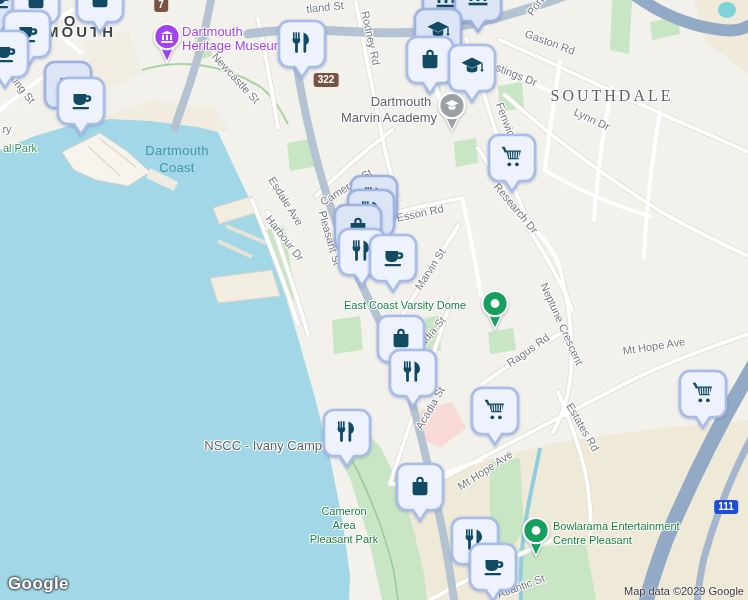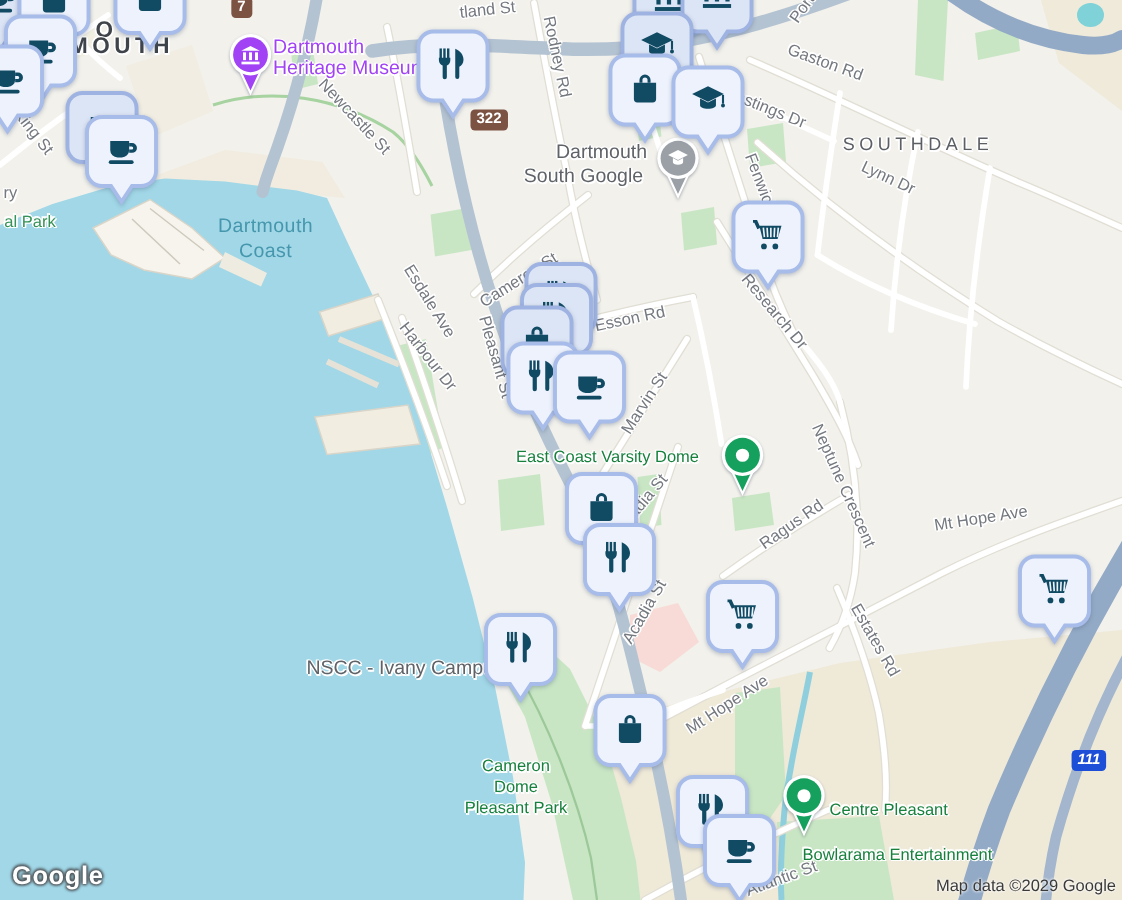--- a/index.html
+++ b/index.html
@@ -3,31 +3,31 @@
 <meta charset="utf-8">
 <style>
   html,body{margin:0;padding:0;background:#ddd;}
   #map-root{position:relative;width:748px;height:600px;overflow:hidden;background:#f2f1ec;
     font-family:"Liberation Sans",sans-serif;}
   #base-svg{position:absolute;left:0;top:0;z-index:0;}
   .lbl{position:absolute;z-index:10;font-size:11px;color:#74787f;white-space:nowrap;
     transform-origin:center center;
     text-shadow:-1px 0 0 #fff,1px 0 0 #fff,0 -1px 0 #fff,0 1px 0 #fff,1px 1px 0 #fff,-1px -1px 0 #fff;}
   .lbl.water{color:#4697ad;font-size:13px;letter-spacing:.3px;text-shadow:none;}
-  .lbl.area{color:#5b5f64;font-size:12px;letter-spacing:3px;font-weight:500;}
+  .lbl.area{color:#5b5f64;font-size:16px;letter-spacing:3px;font-weight:500;font-family:Liberation Serif, serif;}
   .lbl.city{color:#3f444a;font-size:15px;letter-spacing:3px;font-weight:600;}
   .lbl.city2{color:#3f444a;font-size:13px;letter-spacing:2px;font-weight:600;}
   .lbl.poig{color:#17803d;font-size:11px;}
   .lbl.poigray{color:#5f6368;font-size:13px;}
   .lbl.poip{color:#a142f4;font-size:13px;}
   .lbl.parkl{color:#359256;font-size:11px;}
   .badge{position:absolute;z-index:15;transform:translate(-50%,-50%);color:#fff;
     font-size:10px;font-weight:700;padding:1px 4px 2px;border-radius:3px;line-height:11px;margin-left:37px;}
   .badge.brown{background:#7c5243;}
-  .badge.blue{background:#1d4ed8;font-style:italic;}
+  .badge.blue{background:#1d4ed8;}
   .pin{position:absolute;z-index:20;filter:drop-shadow(0 1px 1px rgba(60,70,90,.4));}
   .marker{position:absolute;z-index:30;filter:drop-shadow(0 1px 1.5px rgba(70,90,120,.35));}
   .marker .mshape{fill:#edf2fd;stroke:#a8bce9;stroke-width:2.6;}
   .marker.back .mshape{fill:#dce5f5;stroke:#9fb3e2;}
   .marker .mic{fill:#114a63;}
   #google-logo{position:absolute;left:8px;top:574px;z-index:50;color:#fff;font-size:17px;
     font-weight:700;letter-spacing:.4px;
     text-shadow:0 0 2px rgba(80,85,90,.9),0 1px 2px rgba(80,85,90,.9),1px 0 2px rgba(80,85,90,.8),-1px 0 2px rgba(80,85,90,.8),0 -1px 2px rgba(80,85,90,.8);}
   #map-attrib{position:absolute;right:4px;bottom:3px;z-index:50;font-size:11px;color:#3a3a3a;
     text-shadow:0 0 2px #fff,0 0 2px #fff;}
@@ -208,27 +208,27 @@
       <div class="lbl road" style="left: 528px; top: 350px; transform: translate(-50%, -50%) rotate(-35deg);">Ragus Rd</div>
       <div class="lbl road" style="left: 428px; top: 336px; transform: translate(-50%, -50%) rotate(-50deg);">Acadia St</div>
       <div class="lbl road" style="left: 430px; top: 408px; transform: translate(-50%, -50%) rotate(-60deg);">Acadia St</div>
       <div class="lbl road" style="left: 485px; top: 470px; transform: translate(-50%, -50%) rotate(-33deg);">Mt Hope Ave</div>
       <div class="lbl road" style="left: 654px; top: 346px; transform: translate(-50%, -50%) rotate(-9deg);">Mt Hope Ave</div>
       <div class="lbl road" style="left: 583px; top: 427px; transform: translate(-50%, -50%) rotate(60deg);">Estates Rd</div>
       <div class="lbl road" style="left: 521px; top: 586px; transform: translate(-50%, -50%) rotate(-20deg);">Atlantic St</div>
       <div class="lbl poip" style="left: 182px; top: 31px; transform: translate(0px, -50%) rotate(0deg);">Dartmouth</div>
       <div class="lbl poip" style="left: 182px; top: 45px; transform: translate(0px, -50%) rotate(0deg);">Heritage Museum</div>
       <div class="lbl poigray" style="left: 401px; top: 101px; transform: translate(-50%, -50%) rotate(0deg);">Dartmouth</div>
-      <div class="lbl poigray" style="left: 389px; top: 117px; transform: translate(-50%, -50%) rotate(0deg);">South Google</div>
+      <div class="lbl poigray" style="left: 389px; top: 117px; transform: translate(-50%, -50%) rotate(0deg);">Marvin Academy</div>
       <div class="lbl poig" style="left: 405px; top: 305px; transform: translate(-50%, -50%) rotate(0deg);">East Coast Varsity Dome</div>
       <div class="lbl poigray" style="left: 270px; top: 445px; transform: translate(-50%, -50%) rotate(0deg);">NSCC - Ivany Campus</div>
       <div class="lbl poig" style="left: 344px; top: 511px; transform: translate(-50%, -50%) rotate(0deg);">Cameron</div>
-      <div class="lbl poig" style="left: 344px; top: 525px; transform: translate(-50%, -50%) rotate(0deg);">Dome</div>
+      <div class="lbl poig" style="left: 344px; top: 525px; transform: translate(-50%, -50%) rotate(0deg);">Area</div>
       <div class="lbl poig" style="left: 344px; top: 539px; transform: translate(-50%, -50%) rotate(0deg);">Pleasant Park</div>
-      <div class="lbl poig" style="left: 535px; top: 526px; transform: translate(0px, -50%) rotate(0deg); margin-top: 44px;">Bowlarama Entertainment</div>
+      <div class="lbl poig" style="left: 553px; top: 526px; transform: translate(0px, -50%) rotate(0deg);">Bowlarama Entertainment</div>
       <div class="lbl poig" style="left: 553px; top: 540px; transform: translate(0px, -50%) rotate(0deg);">Centre Pleasant</div>
     </div>
   <div id="badges-layer">
       <div class="badge brown" style="left: 124px; top: 5px;">7</div>
       <div class="badge brown" style="left: 289px; top: 80px;">322</div>
       <div class="badge brown" style="left: 378px; top: 361px;">322</div>
       <div class="badge blue" style="left: 689px; top: 507px;">111</div>
     </div>
   <div id="pins-layer">
       <div class="pin" style="left: 150px; top: 21px;"><svg width="34" height="44" viewBox="0 0 34 44">

